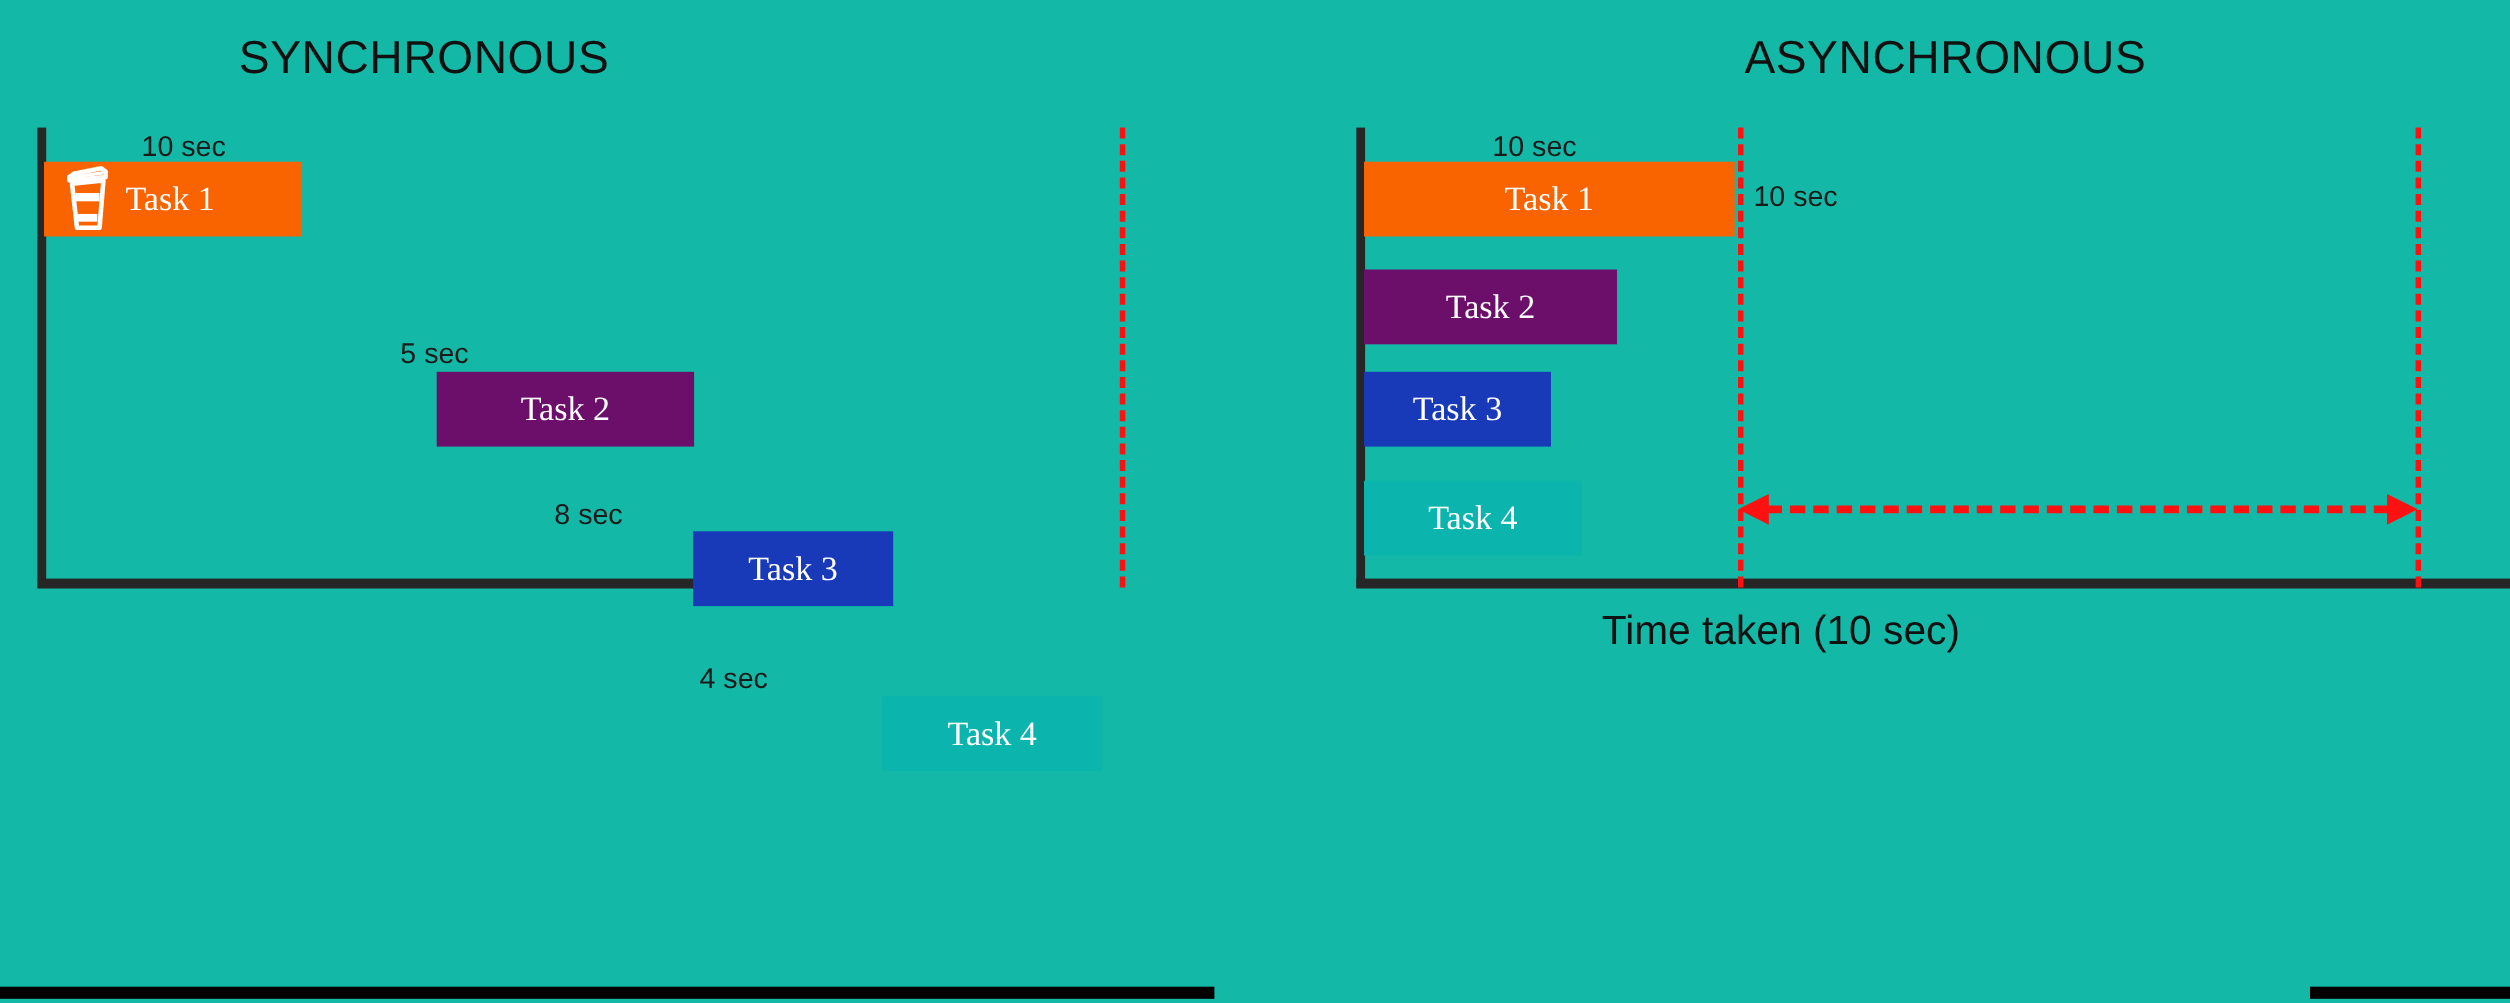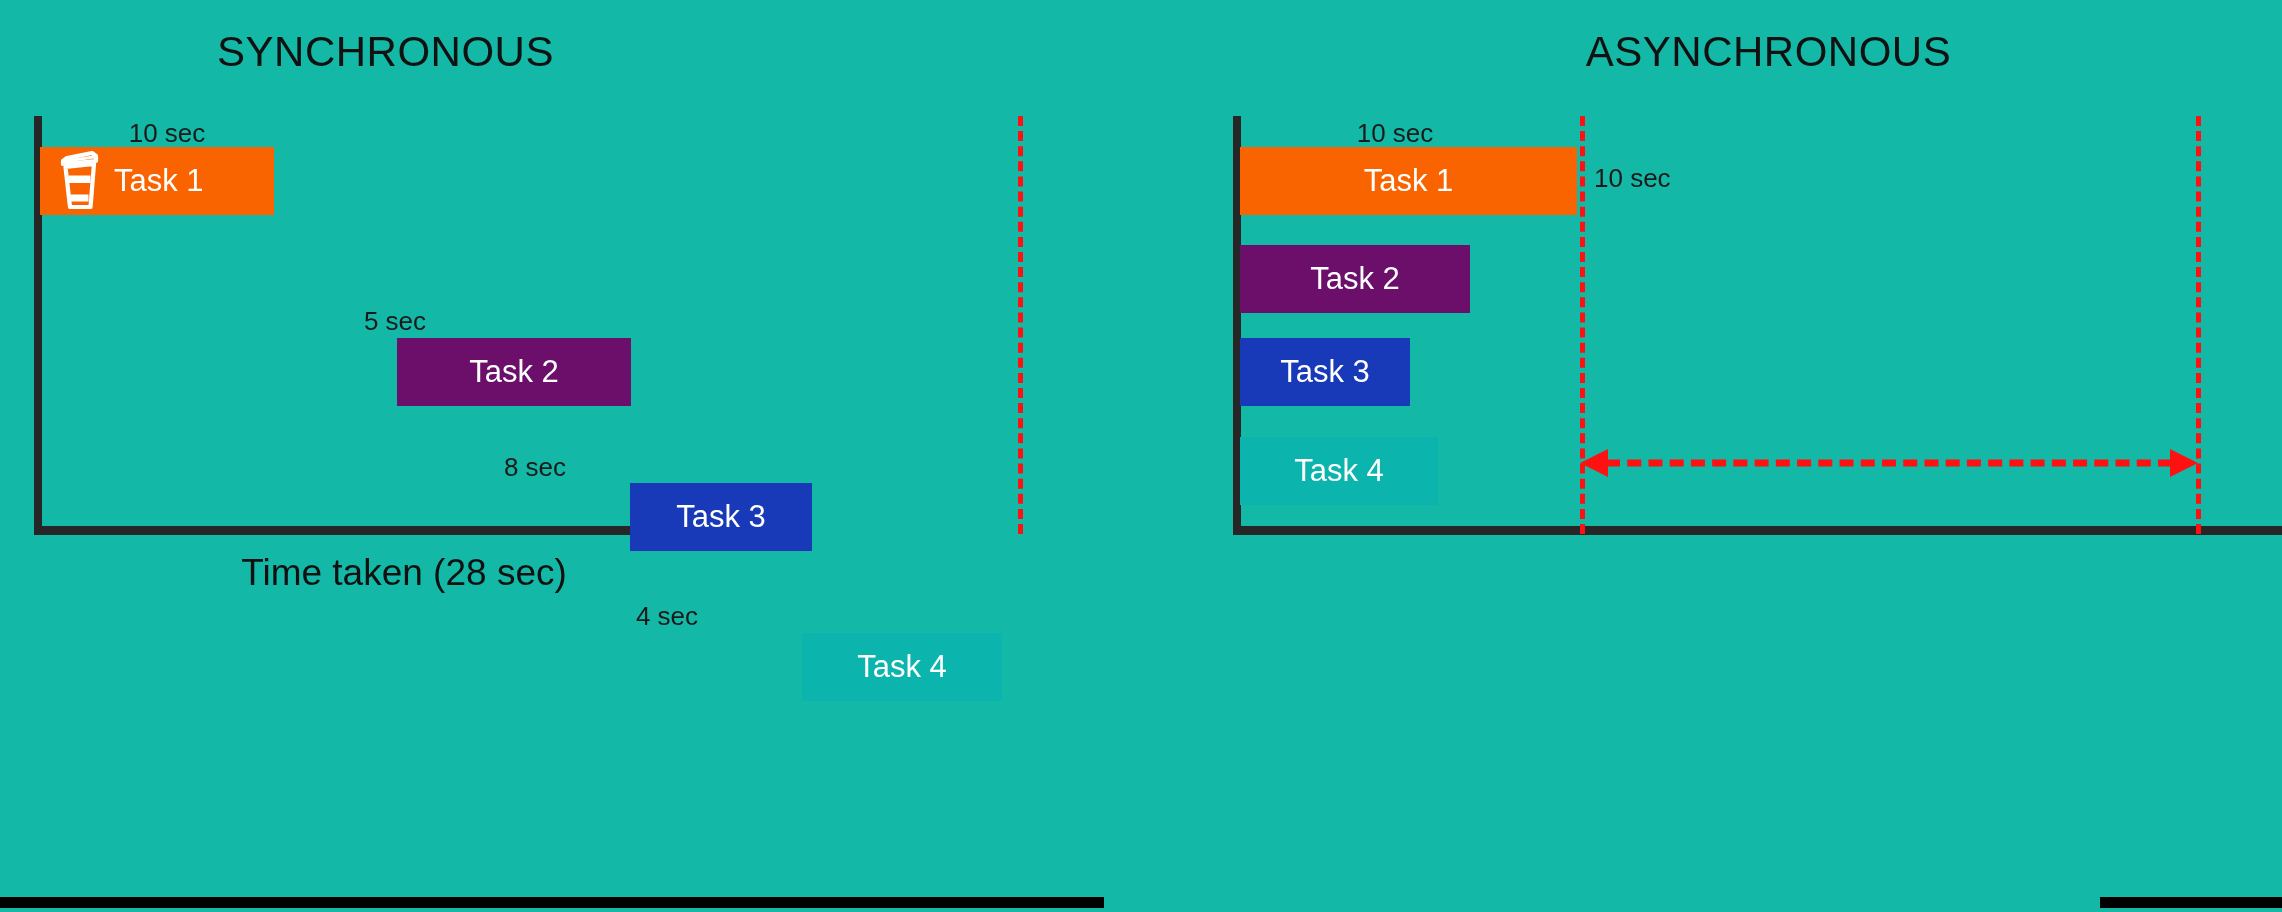--- a/index.html
+++ b/index.html
@@ -65,21 +65,21 @@
     position: absolute;
     box-sizing: border-box;
     display: flex;
     align-items: center;
     color: #ffffff;
     font-size: 31px;
     font-weight: 400;
   }
   .bar.centered { justify-content: center; }
   .bar.icon-left { justify-content: flex-start; padding-left: 14px; }
-  .bar-label { position: relative; z-index: 2; white-space: nowrap; }
+  .bar-label { position: relative; z-index: 2; white-space: nowrap; font-family: Liberation Serif, serif; }
 
   
   .dur {
     position: absolute;
     font-size: 26px;
     font-weight: 400;
     color: #1a1a1a;
     white-space: nowrap;
     text-align: center;
   }
@@ -169,21 +169,20 @@
     <span class="bar-label">Task 3</span>
   </div>
 
   <div class="dur" style="left:572px; top:601px; width:190px;">4 sec</div>
   <div class="bar centered" style="left:802px; top:633px; width:200px; height:68px; background:#0BB5AE;">
     <span class="bar-label">Task 4</span>
   </div>
 
   <div class="dash-v" style="left:1018px; top:116px; height:418px;"></div>
 
-  <div class="foot-caption" style="left:94px; width:620px;">Time taken (28 sec)</div>
 
   <div class="panel" id="panel-async">
     <div class="panel-title">ASYNCHRONOUS</div>
   </div>
 
   <div class="axis-v" id="async-axis-v"></div>
   <div class="axis-h" id="async-axis-h"></div>
 
   <div class="dur" style="left:1300px; top:118px; width:190px;">10 sec</div>
   <div class="bar centered" style="left:1240px; top:147px; width:337px; height:68px; background:#FA6400;">
@@ -206,17 +205,18 @@
   <div class="dur" style="left:1594px; top:163px; width:160px; text-align:left;">10 sec</div>
 
   <div class="dash-v" style="left:2196px; top:116px; height:418px;"></div>
 
   <div class="arrow-wrap" style="left:1580px; top:448px; width:618px; height:30px;">
     <div class="arrow-head left"></div>
     <div class="arrow-line"></div>
     <div class="arrow-head right"></div>
   </div>
 
+  <div class="foot-caption" style="left:1309px; width:620px;">Time taken (10 sec)</div>
 
   <div class="edge-bar" style="left:0px;    width:1104px;"></div>
   <div class="edge-bar" style="left:2100px; width:182px;"></div>
 
 </div>
 
 </body></html>

